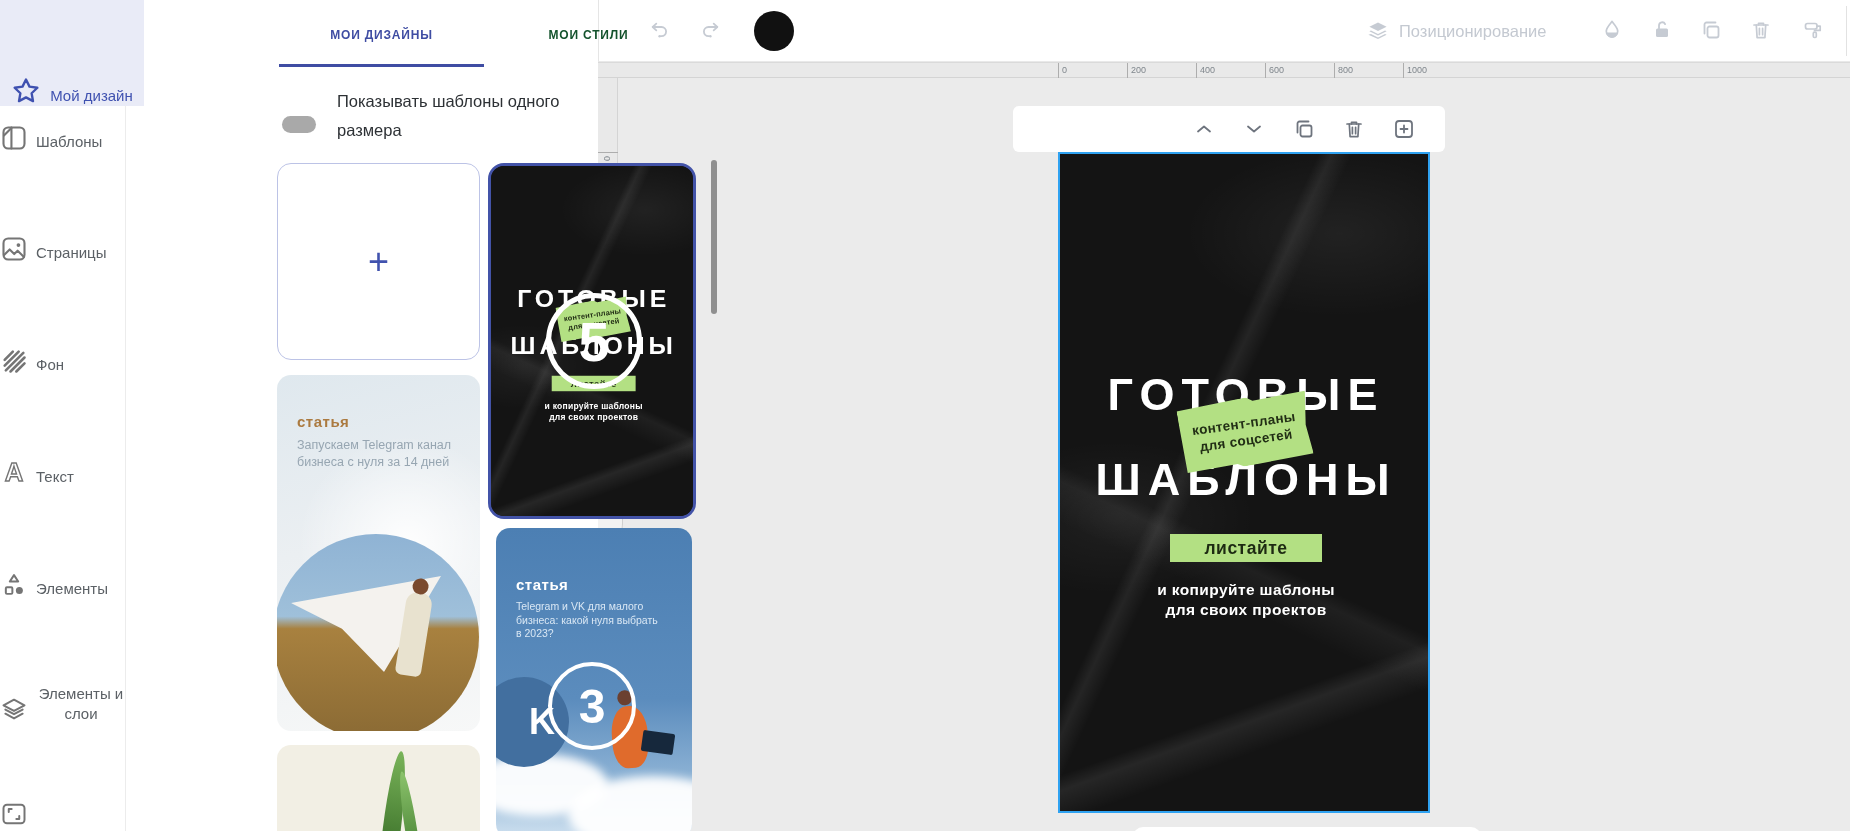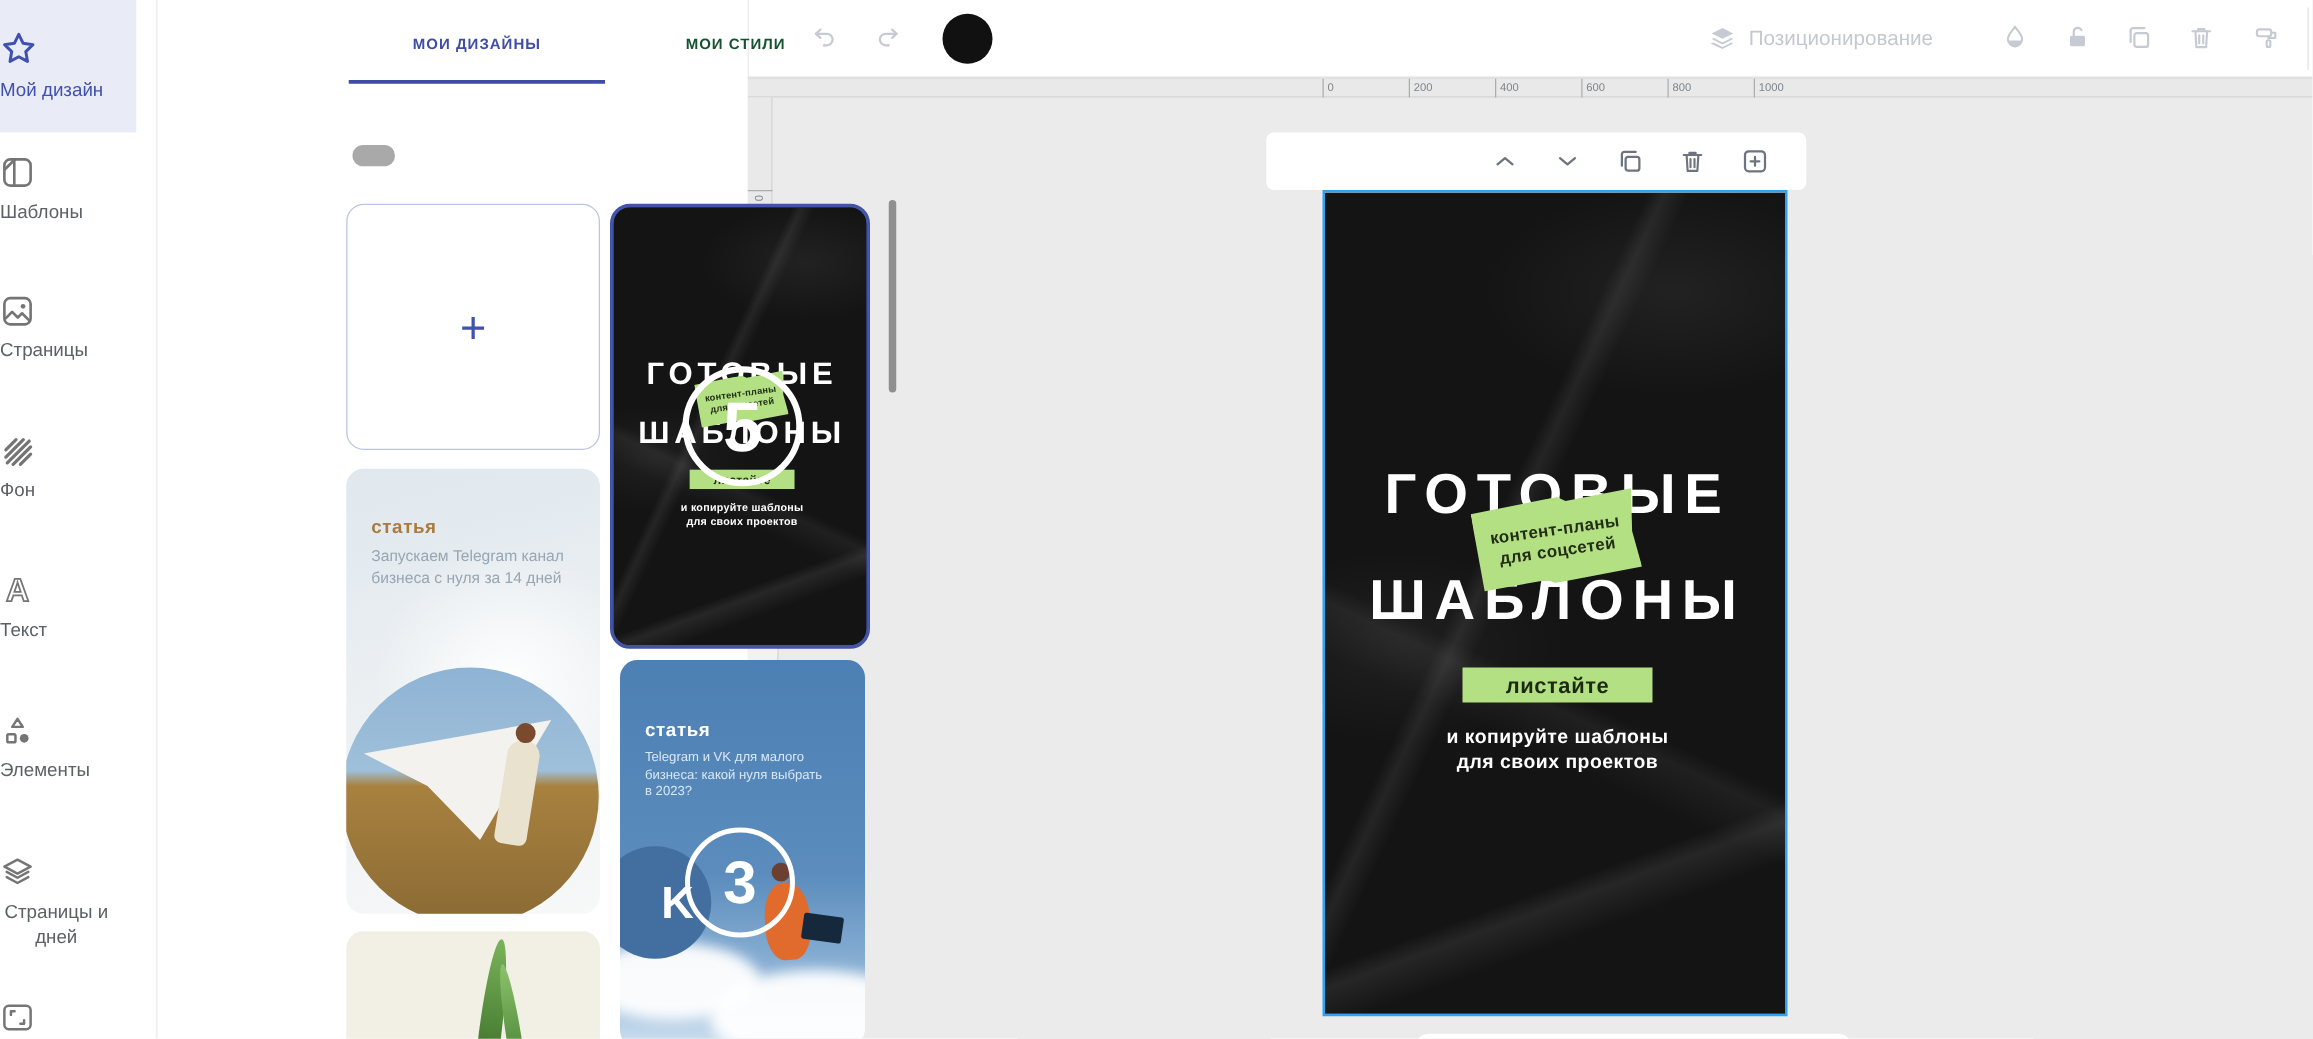--- a/index.html
+++ b/index.html
@@ -3,22 +3,22 @@
 <meta charset="utf-8">
 <style>
   * { margin:0; padding:0; box-sizing:border-box; }
   html,body { width:1850px; height:831px; overflow:hidden; }
   .app { position:relative; width:1850px; height:831px; background:#ffffff;
          font-family:"Liberation Sans", sans-serif; color:#333; }
 
   
   .sidebar { position:absolute; left:0; top:0; width:126px; height:831px; background:#fff;
              border-right:1px solid #ececec; z-index:30; }
-  .side-item { position:absolute; left:0; width:109px; display:flex; flex-direction:column;
-               align-items:flex-start; gap:8px; cursor:pointer; }
+  .side-item { position:absolute; left:0; width:144px; display:flex; flex-direction:row;
+               align-items:flex-end; gap:8px; cursor:pointer; }
   .side-item .lbl { font-size:15px; color:#5c6166; text-align:center; line-height:20px; }
   .side-item svg { display:block; }
   .side-item.active { top:0; height:106px; background:#e9ebf7; justify-content:center; gap:9px; }
   .side-item.active .lbl { color:#3f51b0; }
 
   
   .panel { position:absolute; left:126px; top:0; width:472px; height:831px; background:#fff; z-index:20; }
   .tab { position:absolute; top:20px; height:30px; font-size:12px; font-weight:bold;
          letter-spacing:.8px; text-align:center; line-height:30px; cursor:pointer; }
   .tab1 { left:153px; width:205px; color:#3f4da3; }
@@ -212,21 +212,21 @@
     </div>
 
     <div class="side-item" style="top:684px;">
       <span>
         <svg width="28" height="28" viewBox="0 0 24 24" fill="none" stroke="#757575" stroke-width="1.7" stroke-linejoin="round" stroke-linecap="round">
           <path d="M12 3.2L21 8l-9 4.8L3 8z"></path>
             <path d="M4.6 11.6L12 15.6l7.4-4"></path>
             <path d="M4.6 15.2L12 19.2l7.4-4"></path>
         </svg>
       </span>
-      <span class="lbl" style="width:90px;">Страницы и дней</span>
+      <span class="lbl" style="width:90px;">Элементы и слои</span>
     </div>
 
     <div class="side-item" style="top:800px;">
       <span>
         <svg width="28" height="28" viewBox="0 0 24 24" fill="none" stroke="#757575" stroke-width="1.7" stroke-linejoin="round" stroke-linecap="round">
           <rect x="3" y="4" width="18" height="16" rx="3"></rect>
             <path d="M7.5 10.2V7.7H10"></path>
             <path d="M16.5 13.8v2.5H14"></path>
         </svg>
       </span>
@@ -235,20 +235,21 @@
   </nav>
 
   <section class="panel">
     <div class="tab tab1">МОИ ДИЗАЙНЫ</div>
     <div class="tab tab2">МОИ СТИЛИ</div>
     <div class="tab-underline"></div>
 
     <div class="toggle-track">
       <div class="toggle-knob"></div>
     </div>
+    <div class="toggle-label">Показывать шаблоны одного размера</div>
 
     <div class="vscroll"></div>
 
     <div class="tile tile-add">
       <span class="plus">+</span>
     </div>
 
     <div class="tile tile-selected">
       <div class="mini-surface design-surface">
         <div class="d-title d-title1">ГОТОВЫЕ</div>

